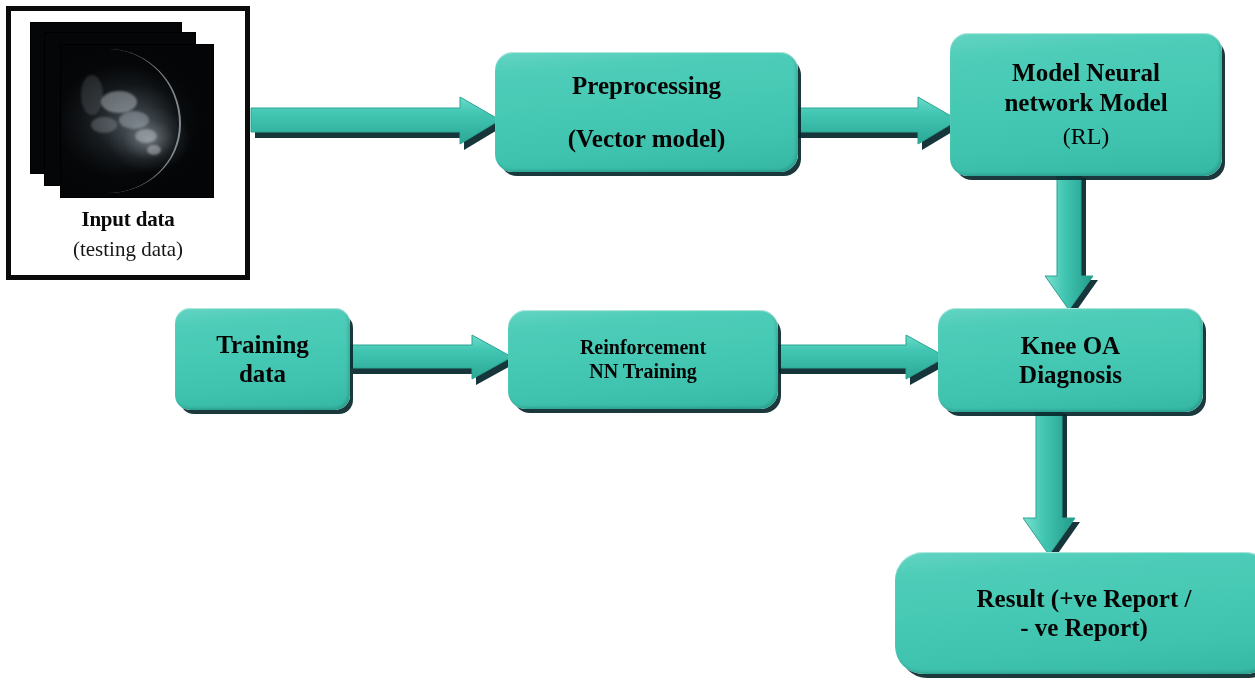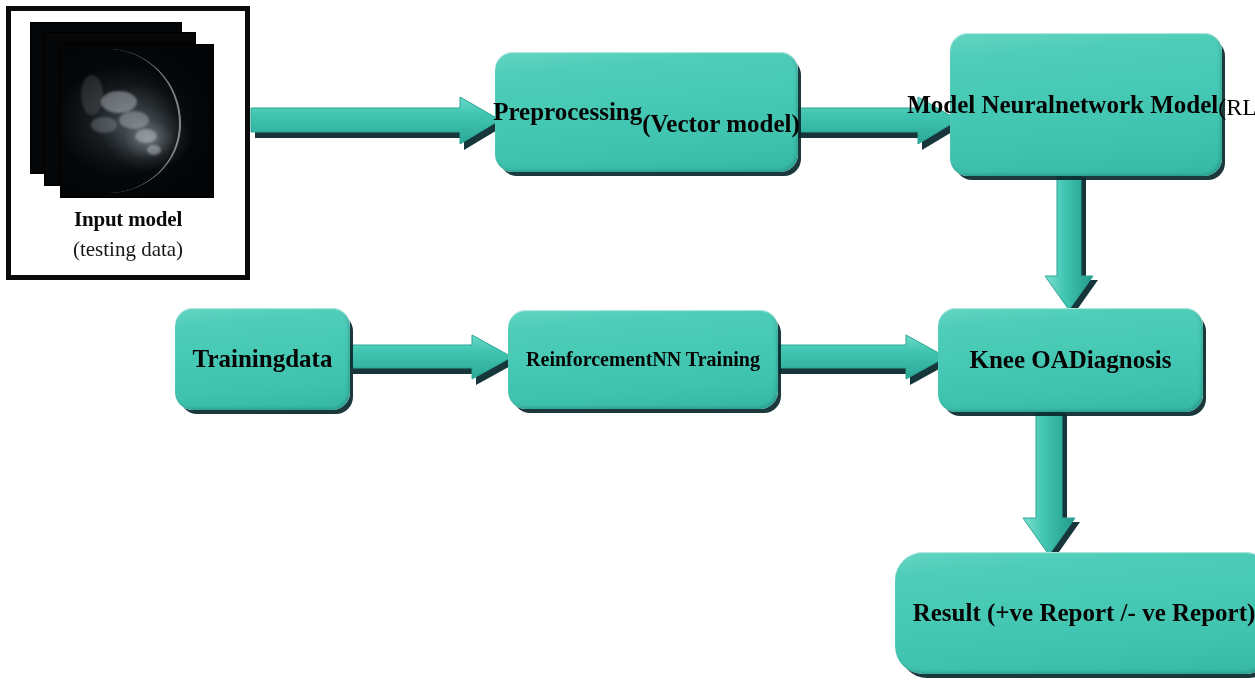--- a/index.html
+++ b/index.html
@@ -93,21 +93,21 @@
     position: absolute;
     box-sizing: border-box;
     border-radius: 18px;
     background:
       linear-gradient(175deg, #63d4c2 0%, #4ecdb9 16%, #46c9b4 46%, #3fc3ae 74%, #35b7a3 100%);
     box-shadow:
       4px 5px 0 -1px rgba(8, 40, 44, 0.92),
       inset 0 1px 1px rgba(255,255,255,0.55),
       inset -2px -2px 3px rgba(0, 70, 70, 0.22);
     display: flex;
-    flex-direction: row;
+    flex-direction: column;
     align-items: center;
     justify-content: center;
     text-align: left;
     color: #050505;
     font-weight: bold;
     line-height: 1.18;
   }
   .node .ln {
     display: block;
     white-space: nowrap;
@@ -115,21 +115,21 @@
   .node .ln.sub {
     font-weight: bold;
   }
 
   .n-preprocessing { left: 495px; top: 52px;  width: 303px; height: 120px; font-size: 25px; }
   .n-preprocessing .ln.sub { margin-top: 24px; }
 
   .n-dnn          { left: 950px; top: 33px;  width: 272px; height: 143px; font-size: 25px; }
   .n-dnn .ln.rl   { font-weight: normal; font-size: 24px; margin-top: 5px; }
 
-  .n-training     { left: 175px; top: 308px; width: 175px; height: 102px; font-size: 25px; }
+  .n-training     { left: 175px; top: 308px; width: 175px; height: 102px; font-size: 25px; border-radius: 15px; }
   .n-rlnn         { left: 508px; top: 310px; width: 270px; height: 99px;  font-size: 20px; }
   .n-knee         { left: 938px; top: 308px; width: 265px; height: 104px; font-size: 25px; }
   .n-result       { left: 895px; top: 552px; width: 378px; height: 122px; font-size: 25px; border-radius: 28px; }
 
   
   .arrow-h, .arrow-v {
     position: absolute;
   }
   .arrow-h svg, .arrow-v svg { display: block; }
 
@@ -147,21 +147,21 @@
       <div class="thumb t3">
         <div class="breast-edge"></div>
         <div class="tissue" style="left:40px;top:46px;width:36px;height:22px;"></div>
         <div class="tissue" style="left:58px;top:66px;width:30px;height:18px;opacity:.8;"></div>
         <div class="tissue" style="left:74px;top:84px;width:22px;height:14px;opacity:.9;"></div>
         <div class="tissue" style="left:30px;top:72px;width:26px;height:16px;opacity:.55;"></div>
         <div class="tissue" style="left:86px;top:100px;width:14px;height:10px;opacity:1;"></div>
         <div class="tissue" style="left:20px;top:30px;width:22px;height:40px;opacity:.35;"></div>
       </div>
     </div>
-    <div class="input-caption-main">Input model</div>
+    <div class="input-caption-main">Input data</div>
     <div class="input-caption-sub">(testing data)</div>
   </div>
 
   <div class="arrow-h" style="left:248px; top:96px;">
     <svg width="256" height="58" viewBox="0 0 256 58">
       <defs>
         <linearGradient id="agH1" x1="0" y1="0" x2="0" y2="1">
           <stop offset="0%" stop-color="#6ddbca"></stop>
           <stop offset="35%" stop-color="#41c6b2"></stop>
           <stop offset="100%" stop-color="#2ba896"></stop>

